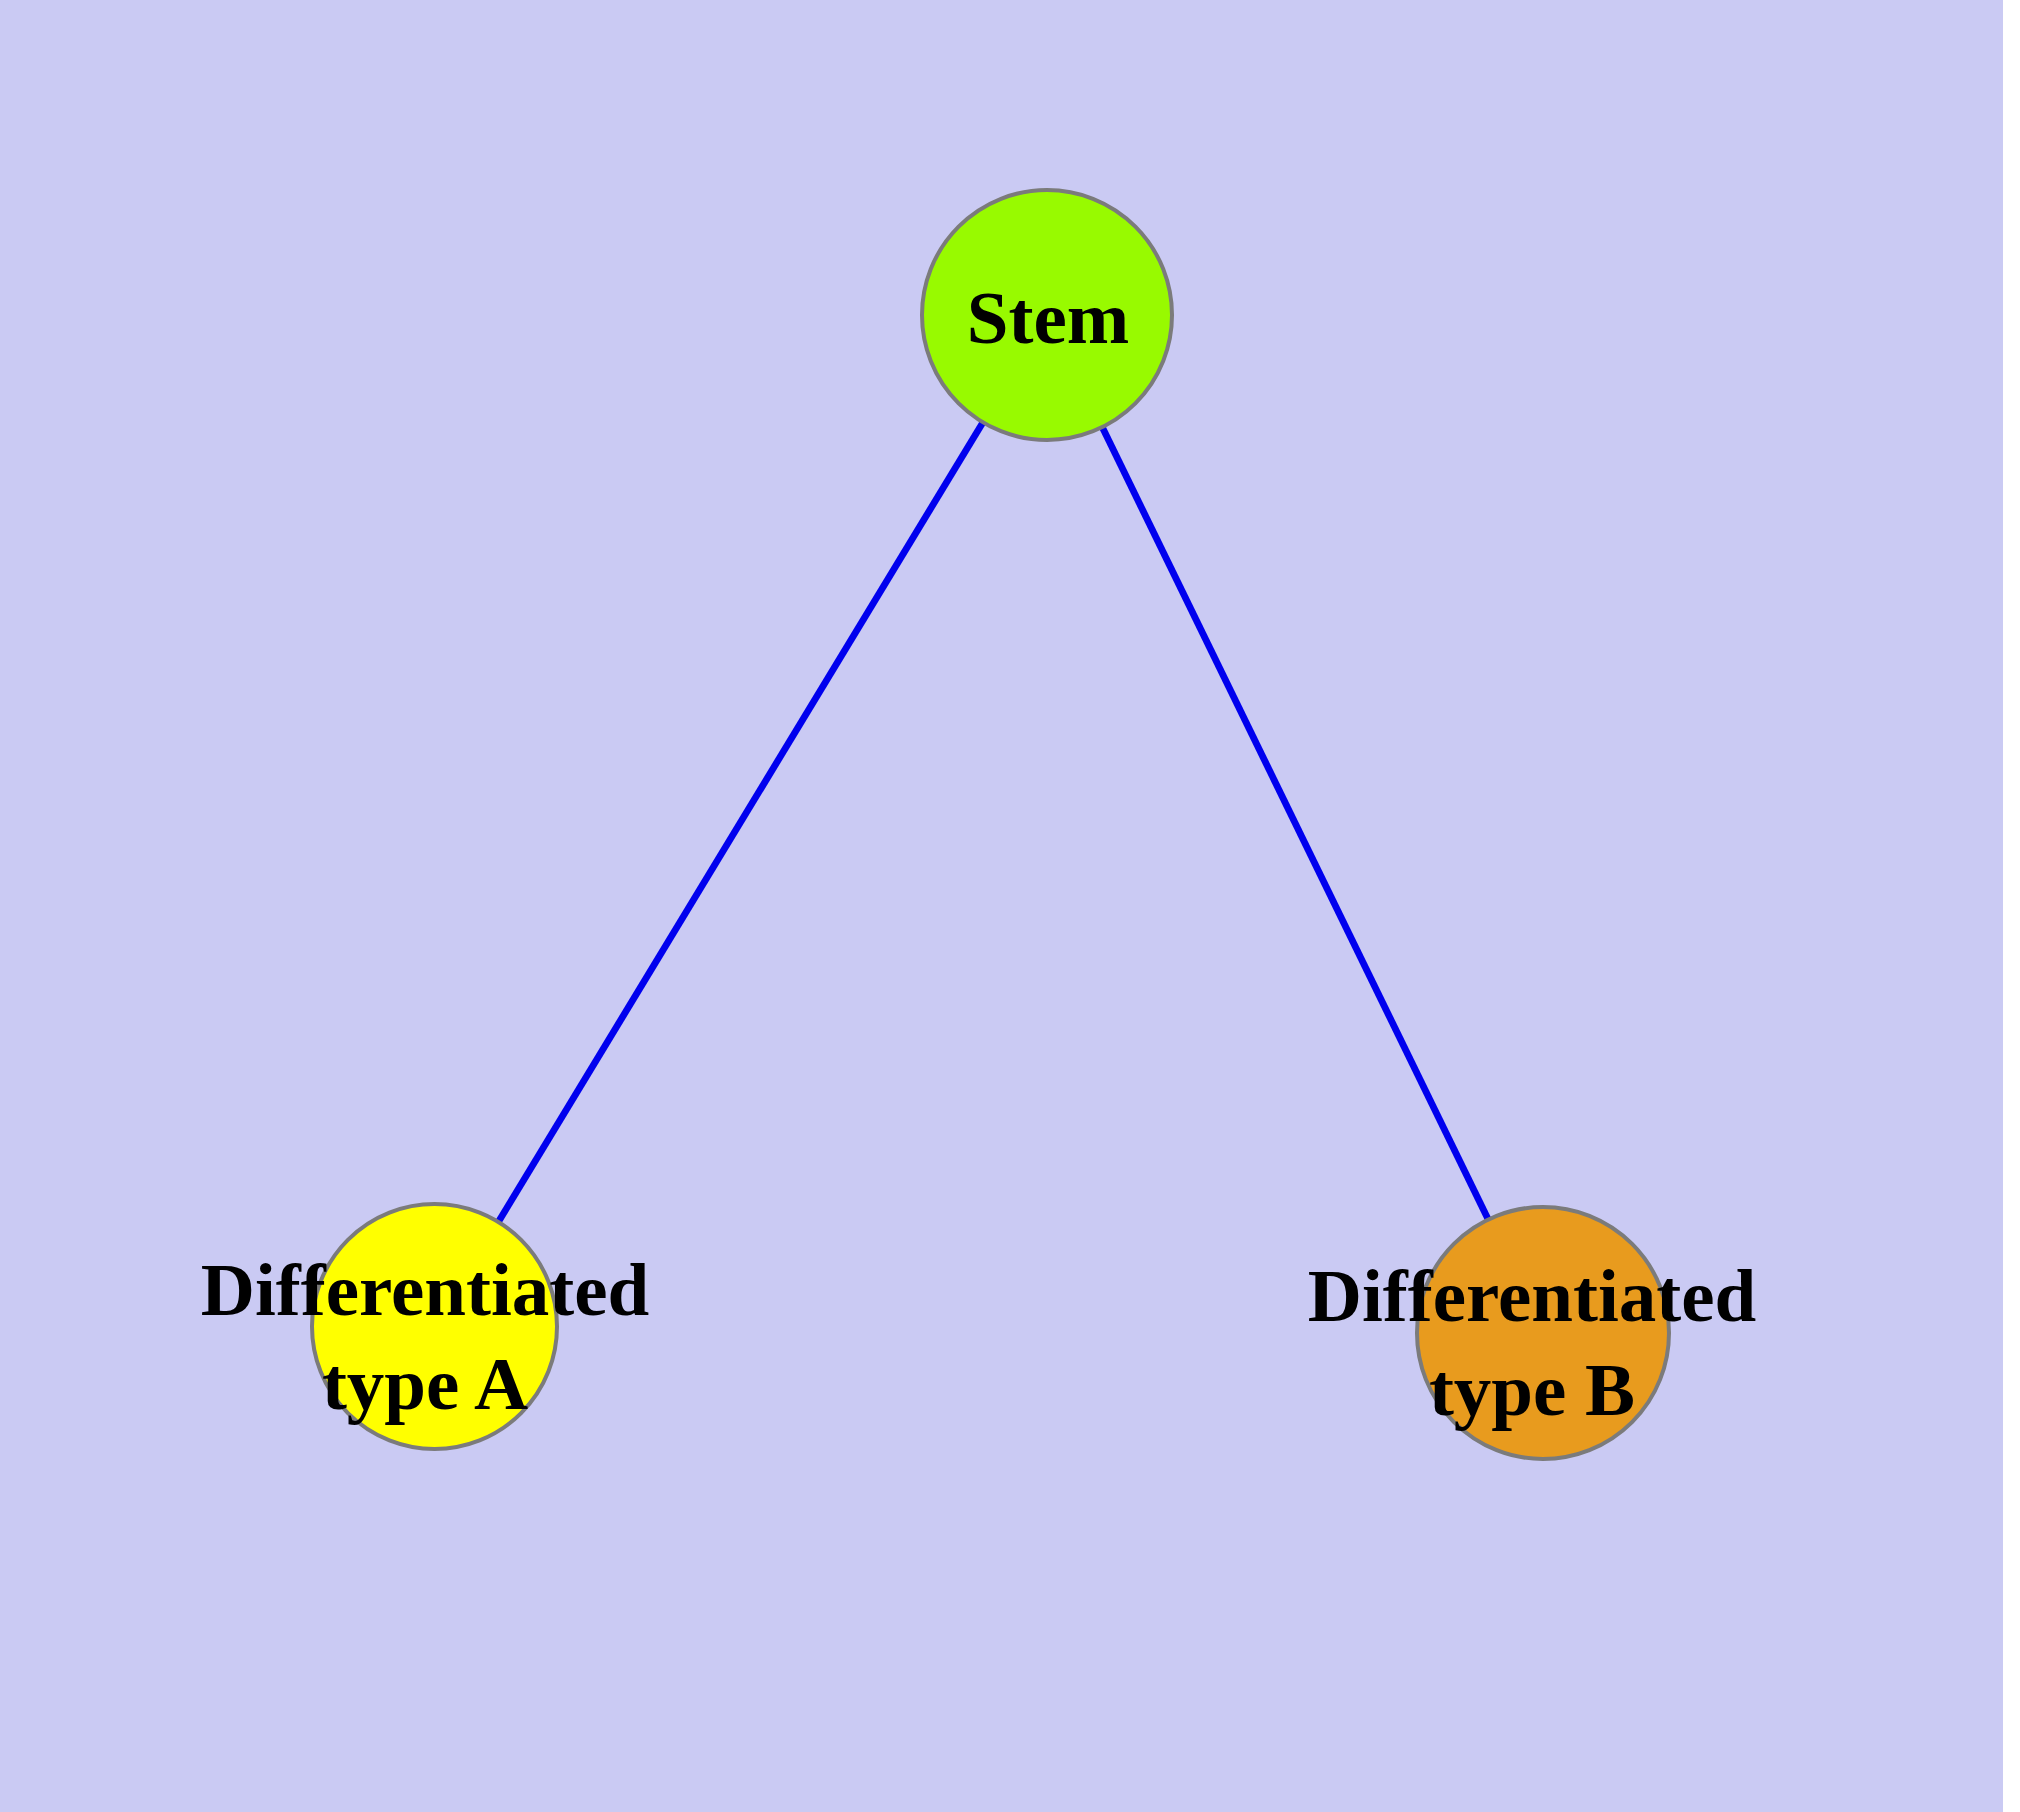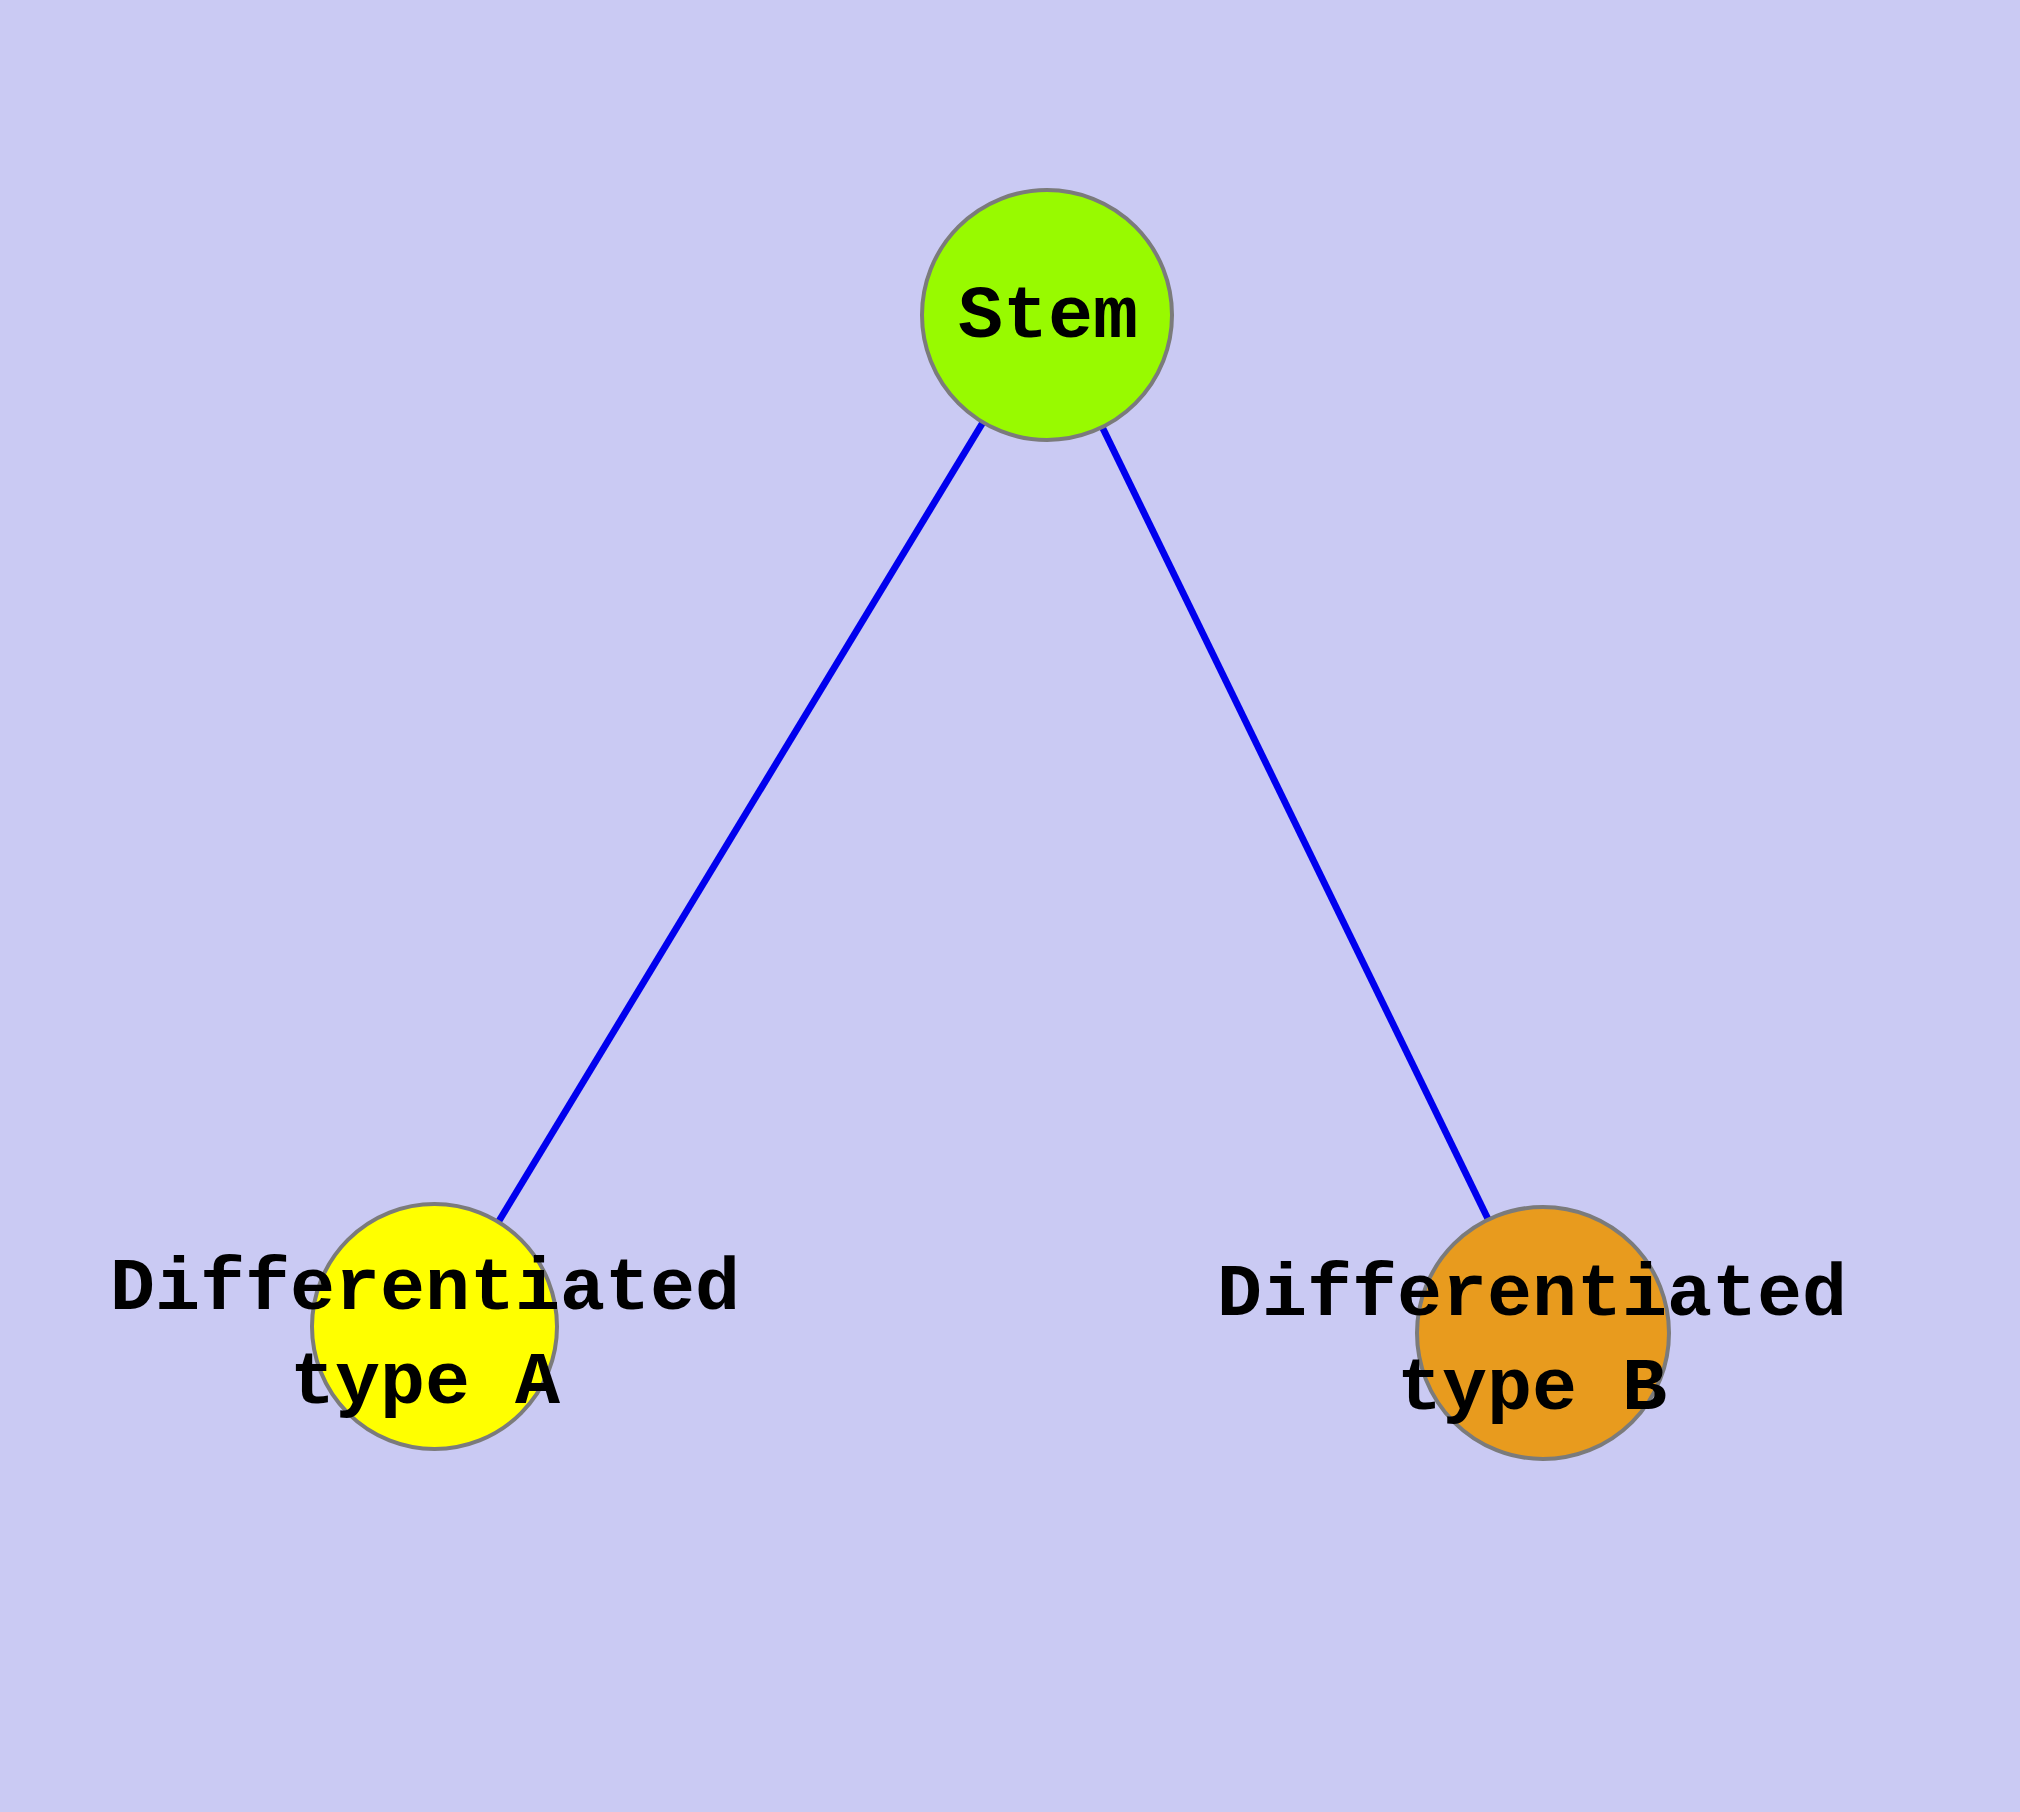--- a/index.html
+++ b/index.html
@@ -3,22 +3,21 @@
 <meta charset="utf-8">
 <title>Diagram</title>
 <style>
   html, body { margin: 0; padding: 0; }
   .canvas {
     position: relative;
     width: 2003px;
     height: 1812px;
     background: var(--background, #CACAF3);
     overflow: hidden;
-    font-family: Liberation Mono, monospace;
-    padding-left: 17px;
+    font-family: Liberation Serif, serif;
   }
   .edges {
     position: absolute;
     left: 0; top: 0;
     width: 2021px;
     height: 1812px;
     display: block;
   }
   .edge { stroke-width: 8px; }
   .node {

